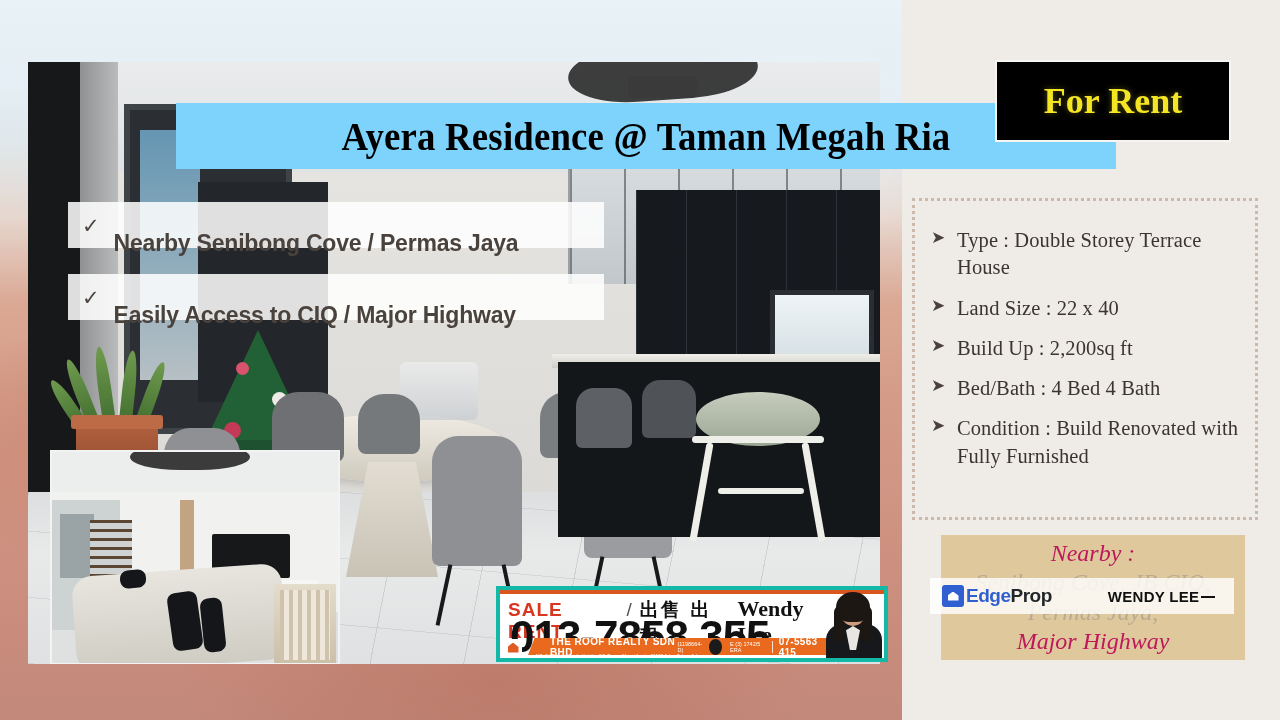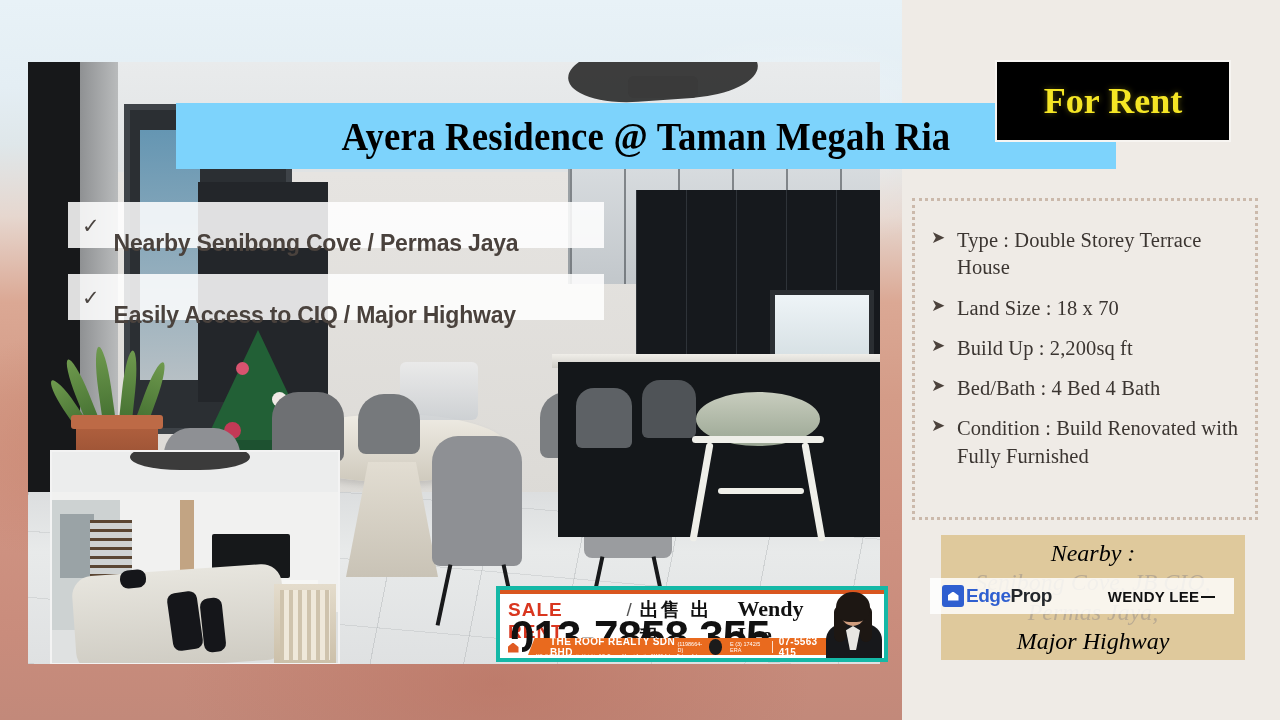--- a/index.html
+++ b/index.html
@@ -186,21 +186,21 @@
   }
 
   
   .nearby{
     position:absolute;left:941px;top:535px;width:304px;height:125px;
     background:#dfc99c;display:flex;flex-direction:column;align-items:center;
     justify-content:center;
   }
   .nearby div{
     font-family:"Liberation Serif", serif;font-style:italic;font-size:24px;
-    color:#000000;line-height:1.22;text-align:center;white-space:nowrap;
+    color:#be185d;line-height:1.22;text-align:center;white-space:nowrap;
   }
   .nearby .faded{color:#b9aa92;}
 
   
   .wm-band{
     position:absolute;left:930px;top:578px;width:304px;height:36px;
     background:rgba(255,255,255,.82);display:flex;align-items:center;
   }
   .wm-logo{display:flex;align-items:center;margin-left:12px;}
   .wm-house{
@@ -384,21 +384,21 @@
     <span>For Rent</span>
   </div>
 
   <div class="details">
     <div class="d-row">
       <span class="d-arrow">➤</span>
       <span class="d-text">Type : Double Storey Terrace House</span>
     </div>
     <div class="d-row">
       <span class="d-arrow">➤</span>
-      <span class="d-text">Land Size : 18 x 70</span>
+      <span class="d-text">Land Size : 22 x 40</span>
     </div>
     <div class="d-row">
       <span class="d-arrow">➤</span>
       <span class="d-text">Build Up : 2,200sq ft</span>
     </div>
     <div class="d-row">
       <span class="d-arrow">➤</span>
       <span class="d-text">Bed/Bath  : 4 Bed 4 Bath</span>
     </div>
     <div class="d-row">

